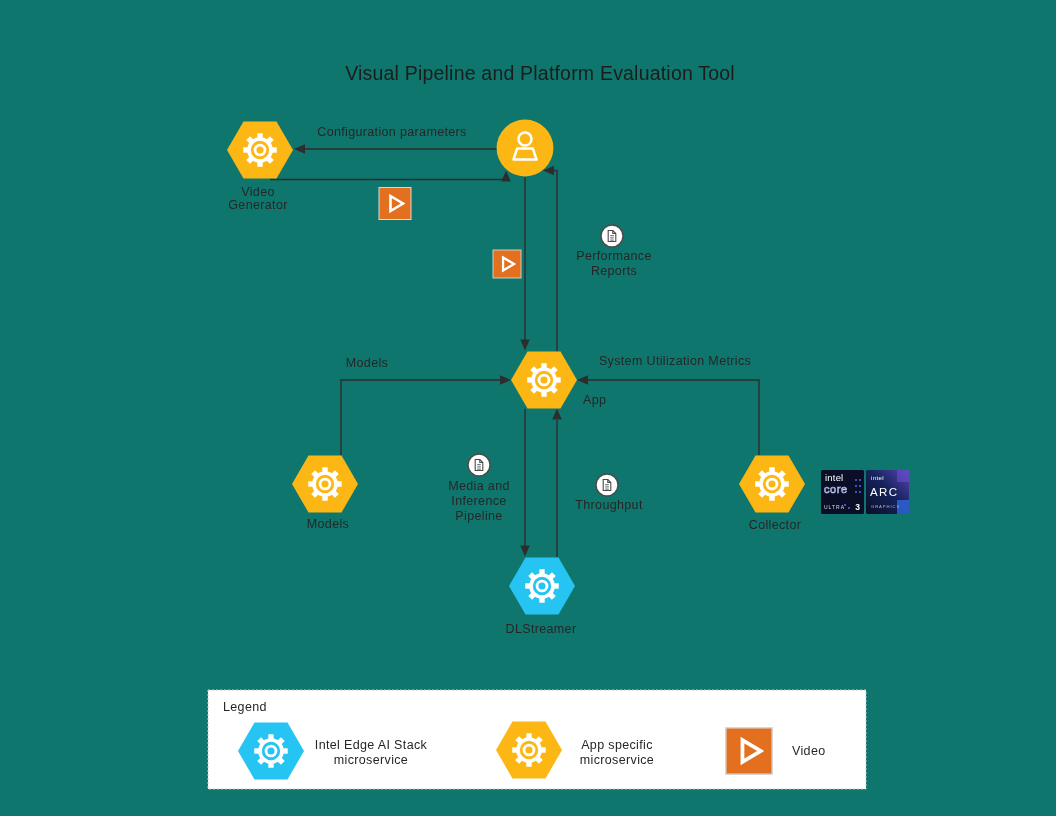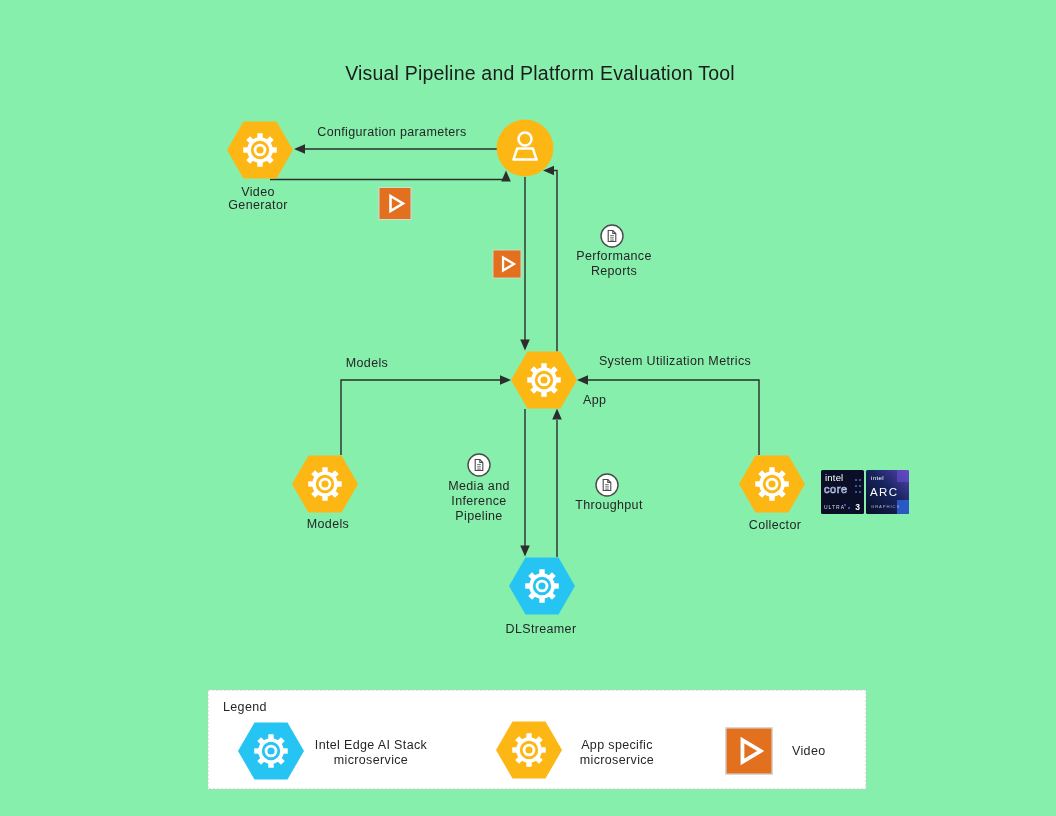--- a/index.html
+++ b/index.html
@@ -1,16 +1,16 @@
 <!DOCTYPE html>
 <html><head>
 <meta charset="utf-8">
 <style>
   html,body{margin:0;padding:0;background:#ffffff;}
-  .page{width:1056px;height:816px;position:relative;background:#86efac;overflow:hidden;}
+  .page{width:1056px;height:816px;position:relative;background:#0f766e;overflow:hidden;}
   svg{display:block;font-family:"Liberation Sans", sans-serif;}
   text{fill:#262626;}
   .title{font-size:19.5px;letter-spacing:0.2px;fill:#1c1c1c;}
   .lbl{font-size:12.5px;letter-spacing:0.35px;}
   .edge{stroke:#2d2d2d;stroke-width:1.4;fill:none;}
   .arrow{fill:#2d2d2d;stroke:none;}
   .legend-box{fill:#ffffff;stroke:#c9c9c9;stroke-width:1;stroke-dasharray:2 2;}
   .badge-brand{font-size:9.5px;fill:#ffffff;letter-spacing:0.2px;}
   .badge-core{font-size:11px;fill:none;stroke:#bcc9f0;stroke-width:0.7;letter-spacing:0.6px;}
   .badge-tiny{font-size:5px;fill:#d8dff2;letter-spacing:1px;}

